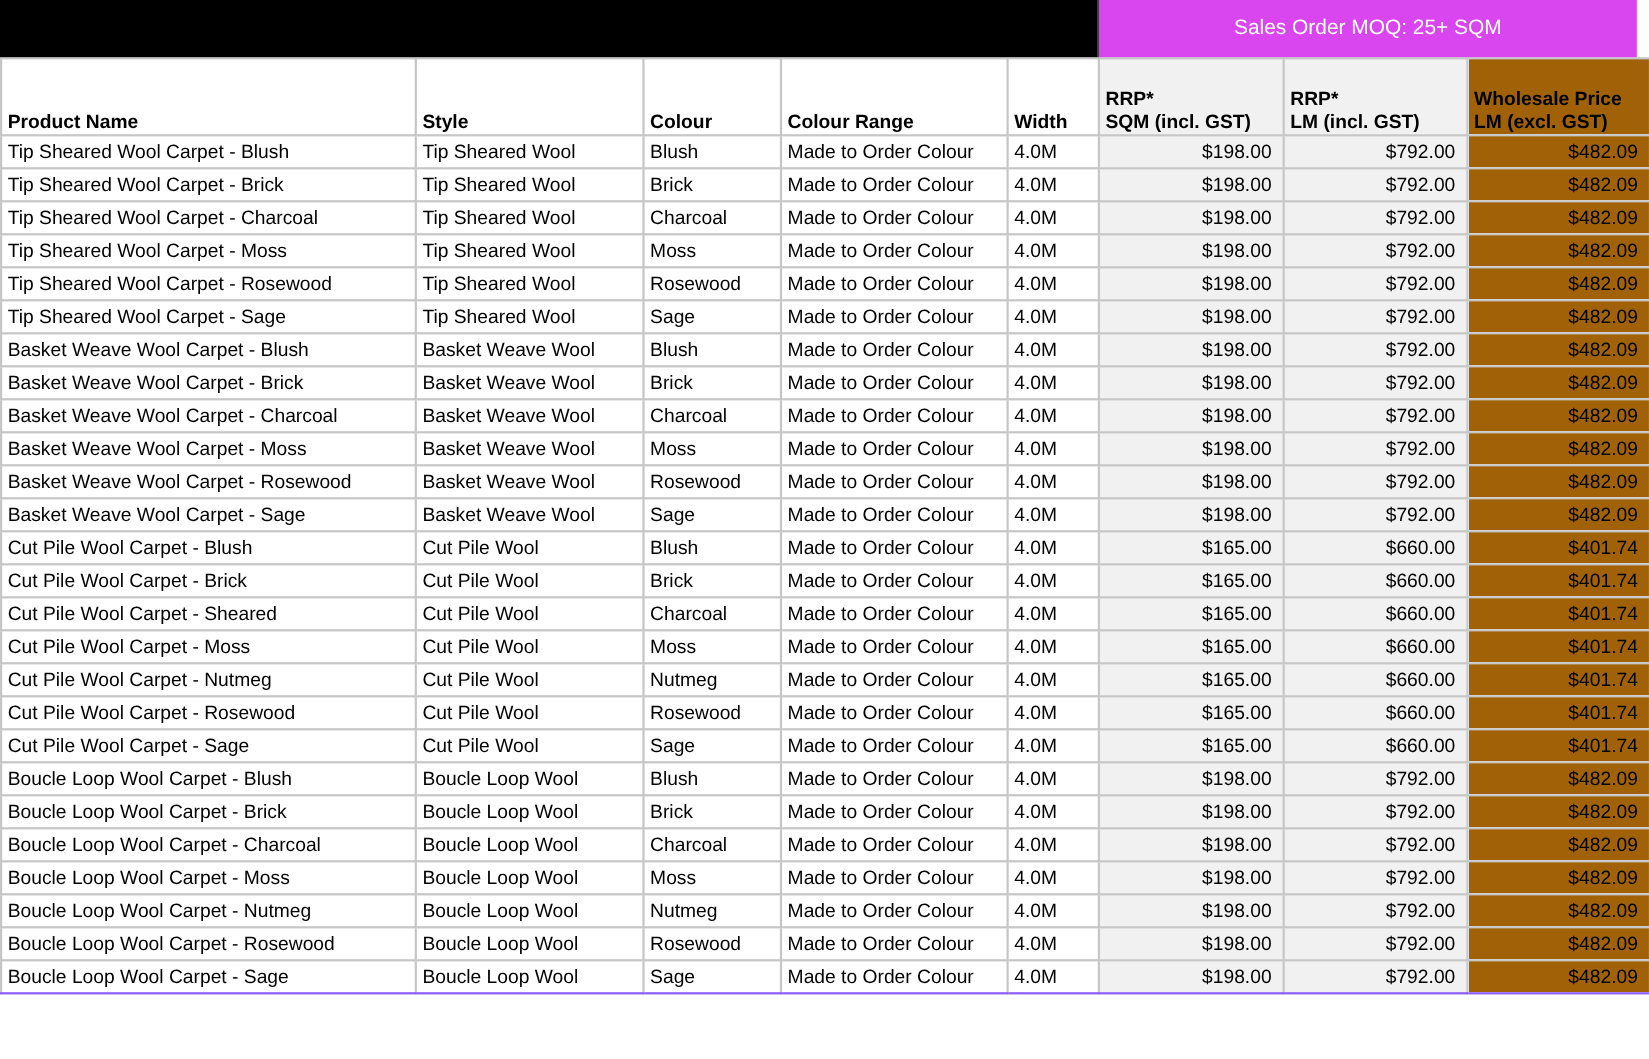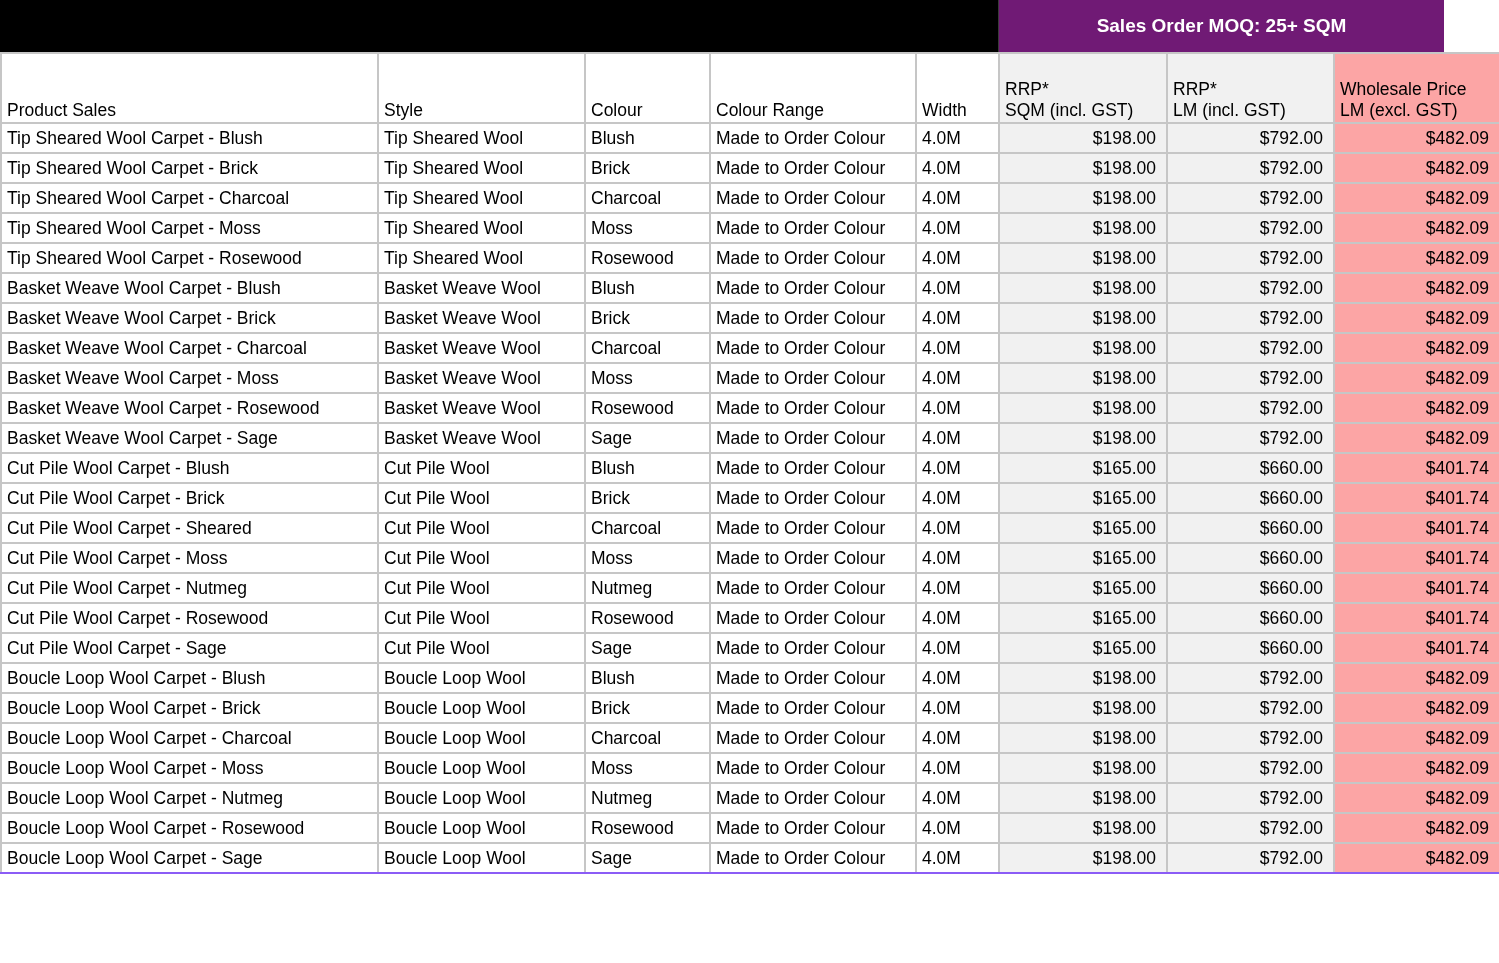--- a/index.html
+++ b/index.html
@@ -1,31 +1,31 @@
 <!DOCTYPE html>
 <html><head>
 <meta charset="utf-8">
 <style>
   * { box-sizing: border-box; margin: 0; padding: 0; }
   html, body { width: 1499px; height: 963px; overflow: hidden; background: #ffffff; }
   body { font-family: "Liberation Sans", "DejaVu Sans", sans-serif; color: #000; }
   .sheet { position: absolute; left: 0; top: 0; width: 1499px; }
   .banner { display: flex; height: 52px; }
   .banner-black { width: 998px; background: #000000; }
-  .banner-grey { width: 446px; background: #701a75; color: #ffffff; font-weight: bold; font-size: 19px;
+  .banner-grey { width: 490px; background: #d946ef; color: #ffffff; font-weight: normal; font-size: 19px;
                  display: flex; align-items: center; justify-content: center; border-left: 1px solid #3a3a3a; }
   table { border-collapse: collapse; table-layout: fixed; width: 1499px; }
   col.c0 { width: 377px; } col.c1 { width: 207px; } col.c2 { width: 125px; } col.c3 { width: 206px; }
   col.c4 { width: 83px; } col.c5 { width: 168px; } col.c6 { width: 167px; } col.c7 { width: 166px; }
   th, td { border: 2px solid #c6c6c6; font-size: 17.5px; padding: 0 5px; white-space: nowrap; overflow: hidden; }
-  thead th { height: 70px; vertical-align: bottom; text-align: left; font-weight: normal; line-height: 21px; padding-bottom: 1px; }
+  thead th { height: 70px; vertical-align: bottom; text-align: left; font-weight: bold; line-height: 21px; padding-bottom: 1px; }
   tbody td { height: 30px; line-height: 26px; }
   .num { text-align: right; padding-right: 10px; }
   .rrp { background: #f1f1f1; }
-  .wh { background: #fca5a5; margin-left: 46px; }
+  .wh { background: #a16207; margin-left: 46px; }
   tr:first-child th { border-top: 2px solid #c6c6c6; }
   tbody tr:last-child td { border-bottom: 2px solid #8b5cf6; }
 </style>
 </head>
 <body>
 
 <div class="sheet">
   <div class="banner">
     <div class="banner-black"></div>
     <div class="banner-grey">Sales Order MOQ: 25+ SQM</div>
@@ -38,21 +38,21 @@
         <col class="c3">
       <col class="c4">
         <col class="c5">
         <col class="c6">
         <col class="c7">
     </colgroup>
     <thead>
       <tr id="head-row">
           <th>
             <div></div>
-            <div>Product Sales</div>
+            <div>Product Name</div>
           </th>
           <th>
             <div></div>
             <div>Style</div>
           </th>
           <th>
             <div></div>
             <div>Colour</div>
           </th>
           <th>
@@ -115,20 +115,30 @@
           <td class="">Made to Order Colour</td>
           <td class="">4.0M</td>
           <td class="num rrp">$198.00</td>
           <td class="num rrp">$792.00</td>
           <td class="num wh">$482.09</td>
         </tr>
         <tr>
           <td class="">Tip Sheared Wool Carpet - Rosewood</td>
           <td class="">Tip Sheared Wool</td>
           <td class="">Rosewood</td>
+          <td class="">Made to Order Colour</td>
+          <td class="">4.0M</td>
+          <td class="num rrp">$198.00</td>
+          <td class="num rrp">$792.00</td>
+          <td class="num wh">$482.09</td>
+        </tr>
+        <tr>
+          <td class="">Tip Sheared Wool Carpet - Sage</td>
+          <td class="">Tip Sheared Wool</td>
+          <td class="">Sage</td>
           <td class="">Made to Order Colour</td>
           <td class="">4.0M</td>
           <td class="num rrp">$198.00</td>
           <td class="num rrp">$792.00</td>
           <td class="num wh">$482.09</td>
         </tr>
         <tr>
           <td class="">Basket Weave Wool Carpet - Blush</td>
           <td class="">Basket Weave Wool</td>
           <td class="">Blush</td>

